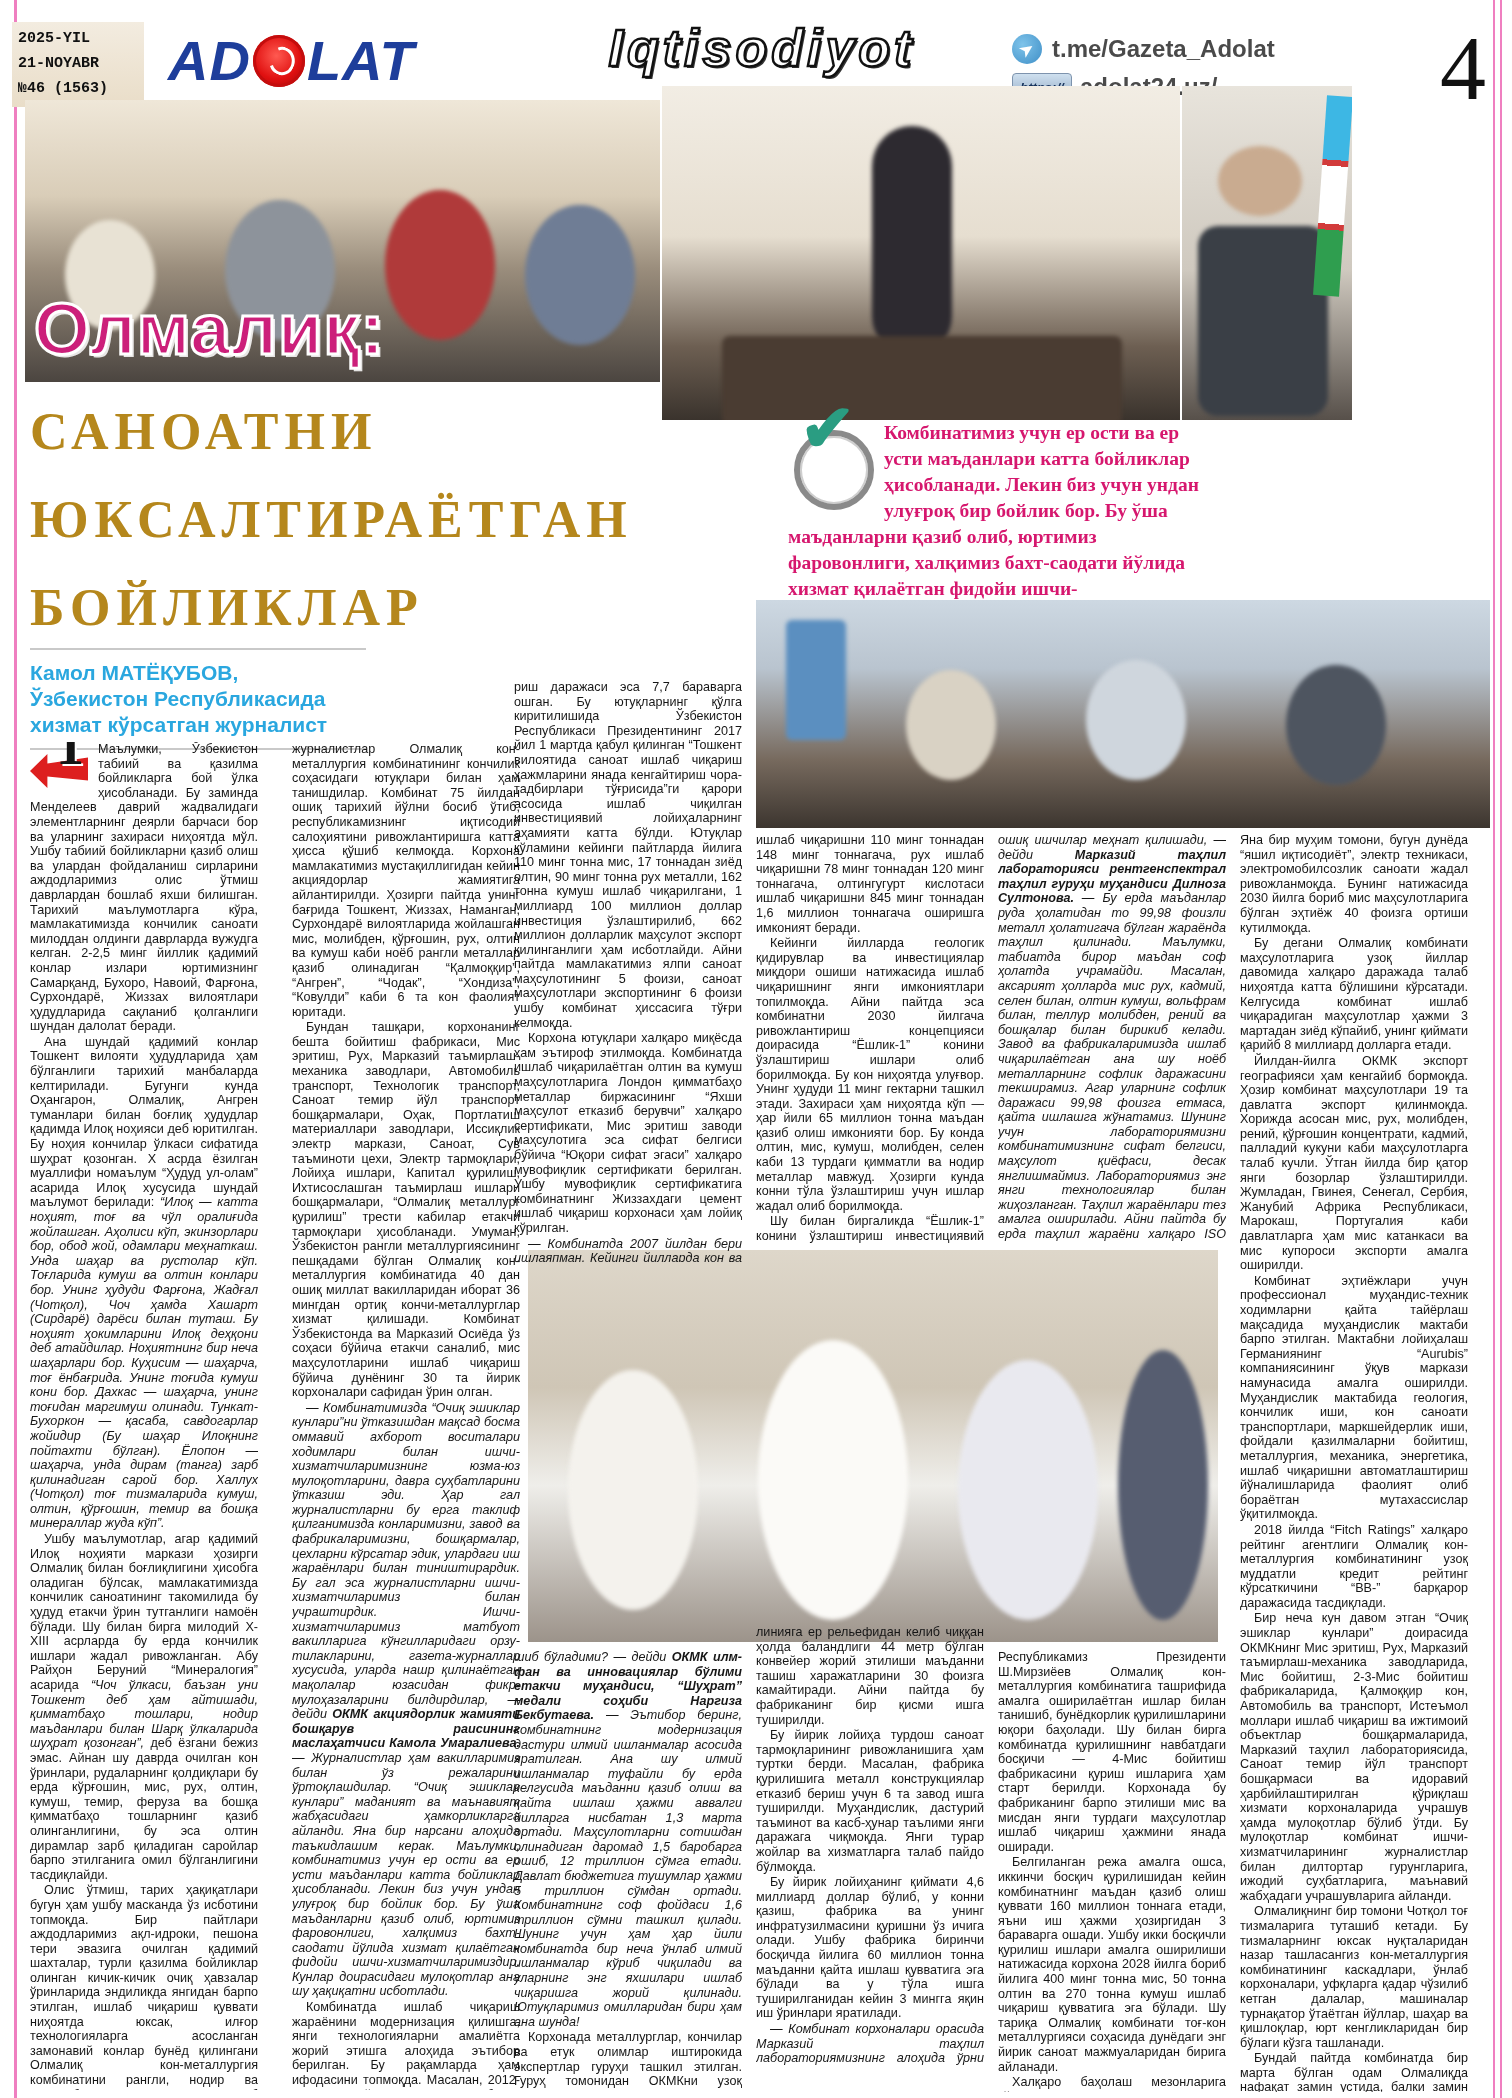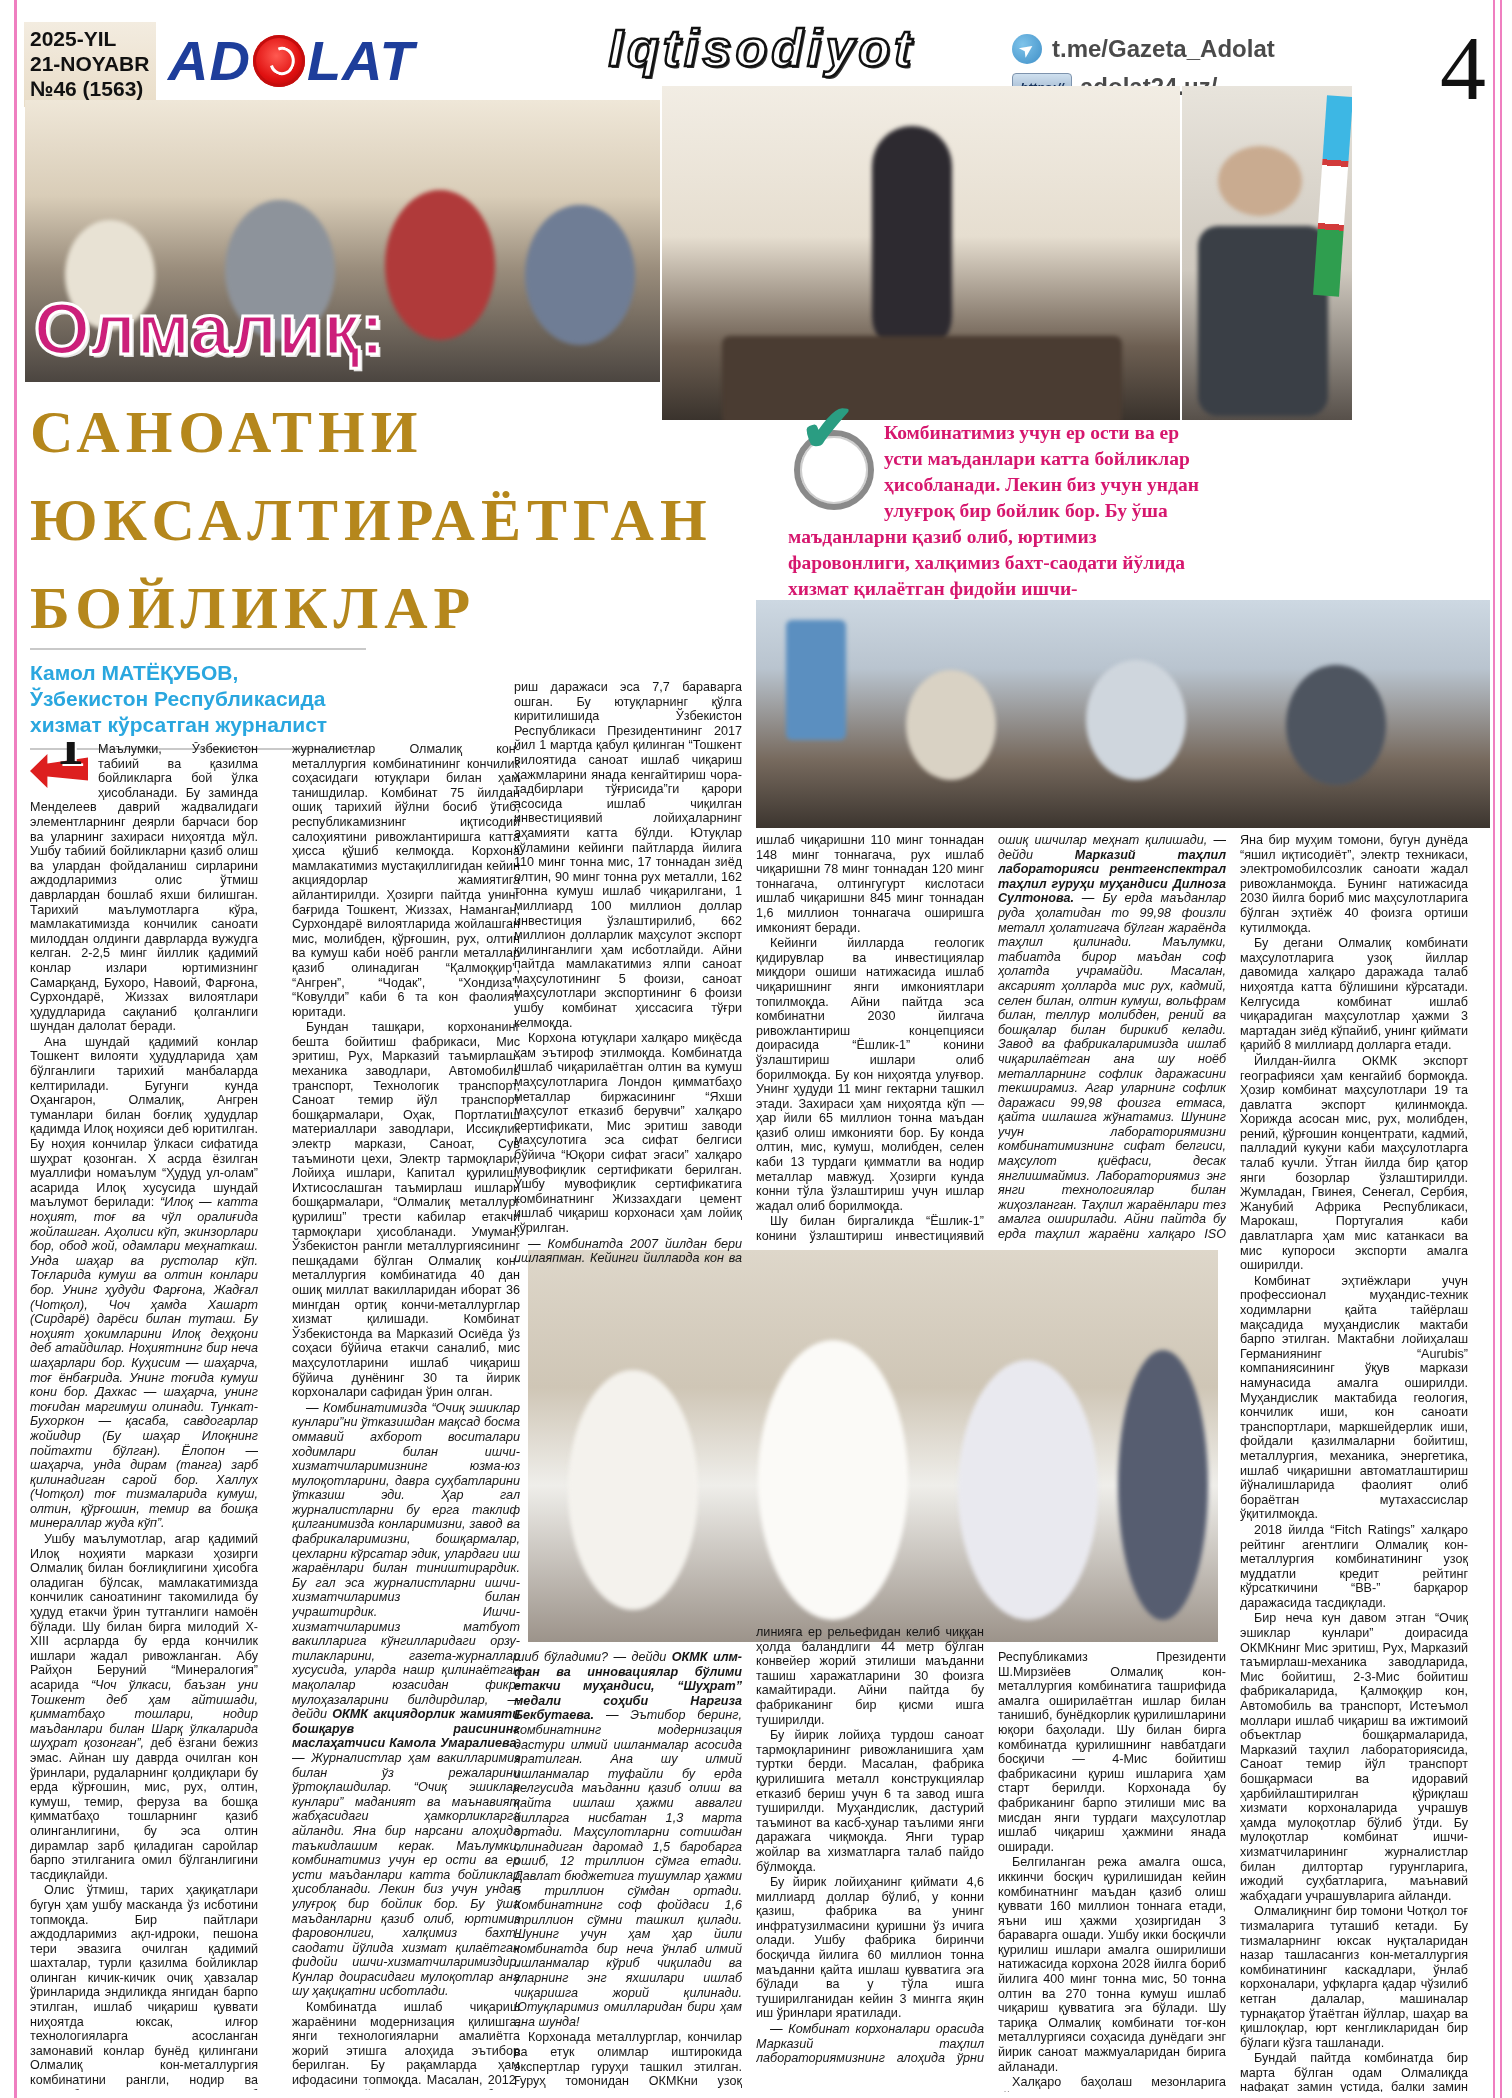--- a/index.html
+++ b/index.html
@@ -5,22 +5,22 @@
   html,body{margin:0;padding:0;}
   body{
     width:1512px;height:2098px;position:relative;background:#ffffff;
     font-family:"Liberation Sans", sans-serif;color:#1b1b1b;overflow:hidden;
   }
   .edge-left{position:absolute;left:14px;top:0;width:3px;height:2098px;background:#ef7fc0;}
   .edge-right{position:absolute;right:10px;top:0;width:2px;height:2098px;background:#ef7fc0;}
   .edge-right2{position:absolute;right:17px;top:0;width:2px;height:2098px;background:#ef7fc0;}
 
   
-  .datebox{position:absolute;left:24px;top:22px;width:120px;
-    font-family:Liberation Sans, sans-serif;font-weight:bold;font-size:21px;line-height:25px;color:#111;
+  .datebox{position:absolute;left:12px;top:22px;width:120px;
+    font-family:Liberation Mono, monospace;font-weight:bold;font-size:15px;line-height:25px;color:#111;
     background:linear-gradient(180deg,#f3ece0,#e9ddc8);padding:4px 6px 6px 6px;}
   .logo{position:absolute;left:168px;top:28px;display:flex;align-items:center;}
   .logo .word{font-family:Liberation Sans, sans-serif;font-weight:900;font-style:italic;
     font-size:56px;letter-spacing:1px;color:#1e3e9b;}
   .rose{width:52px;height:52px;border-radius:50%;margin:0 2px;position:relative;
     background:radial-gradient(circle at 45% 40%, #ff5a51 0%, #e01010 55%, #9d0707 100%);
     box-shadow:inset 0 0 0 3px #c40d0d;}
   .rose::after{content:"";position:absolute;left:16px;top:12px;width:20px;height:22px;
     border:3px solid #ffffff;border-radius:50% 60% 50% 60%;border-left-color:transparent;transform:rotate(25deg);}
   .section-banner{position:absolute;left:452px;top:18px;width:620px;text-align:center;
@@ -53,21 +53,21 @@
     background:linear-gradient(180deg,#cdd8e2 0%,#b9c4cf 30%,#776a5e 70%,#3c352f 100%);}
   .photo-workers{left:528px;top:1250px;width:690px;height:392px;
     background:linear-gradient(180deg,#ded7ca 0%,#cfc6b6 35%,#efeeea 60%,#9c938a 100%);}
 
   
   .kicker{position:absolute;left:34px;top:288px;
     font-family:"Liberation Sans",sans-serif;font-weight:900;font-size:72px;letter-spacing:1px;
     color:#cc1f7a;-webkit-text-stroke:3px #ffffff;text-shadow:3px 3px 0 rgba(255,255,255,.85);}
   .headline{position:absolute;left:30px;top:388px;width:900px;
     font-family:"Liberation Serif",serif;font-weight:bold;color:#b5871c;
-    font-size:60px;line-height:88px;letter-spacing:6px;}
+    font-size:52px;line-height:88px;letter-spacing:6px;}
 
   
   .pullquote{position:absolute;left:788px;top:420px;width:424px;
     font-family:"Liberation Serif",serif;font-weight:bold;font-size:19.5px;line-height:26px;color:#d6176e;}
   .check-wrap{float:left;width:86px;height:86px;margin:4px 10px 2px 0;position:relative;}
   .check-ring{position:absolute;left:6px;top:6px;width:68px;height:68px;border-radius:50%;
     border:6px solid #8a8a8a;box-shadow:inset 0 0 0 2px #cfcfcf;}
   .check-mark{position:absolute;left:12px;top:-8px;font-size:66px;color:#2a9d82;font-weight:900;}
 
   

